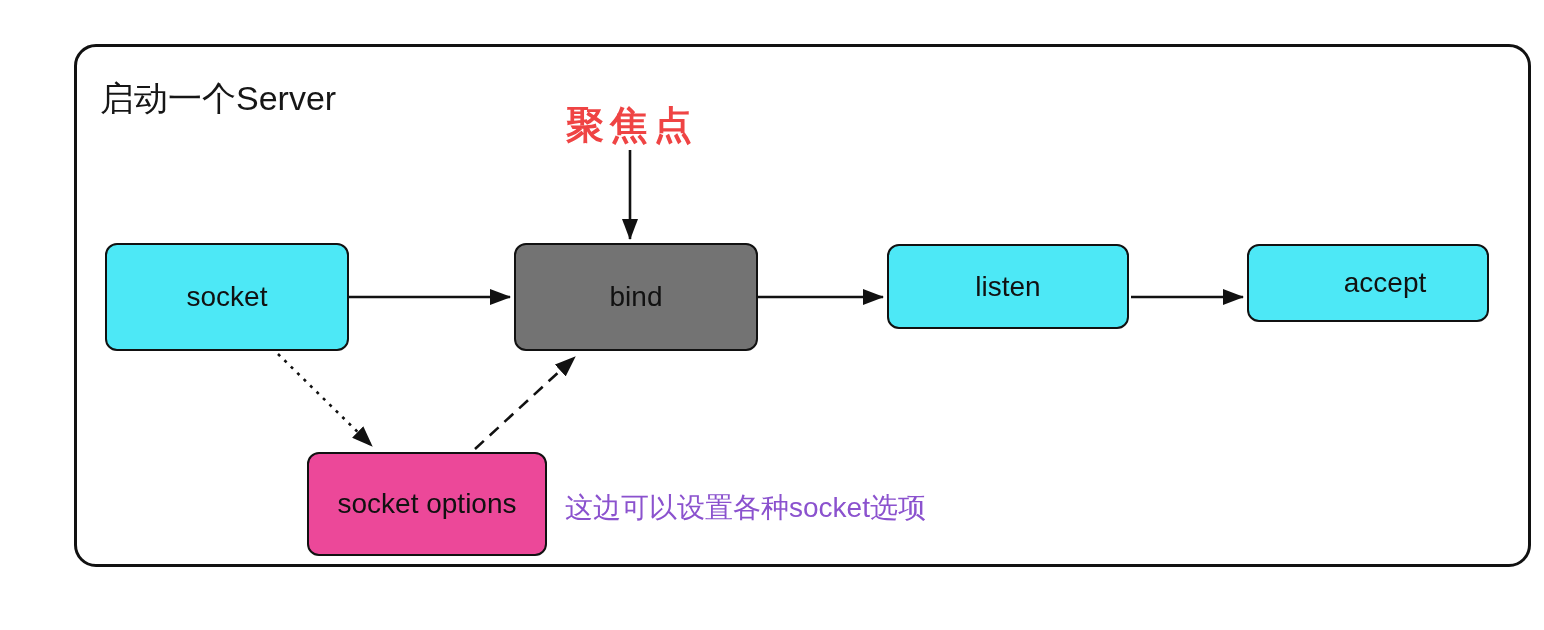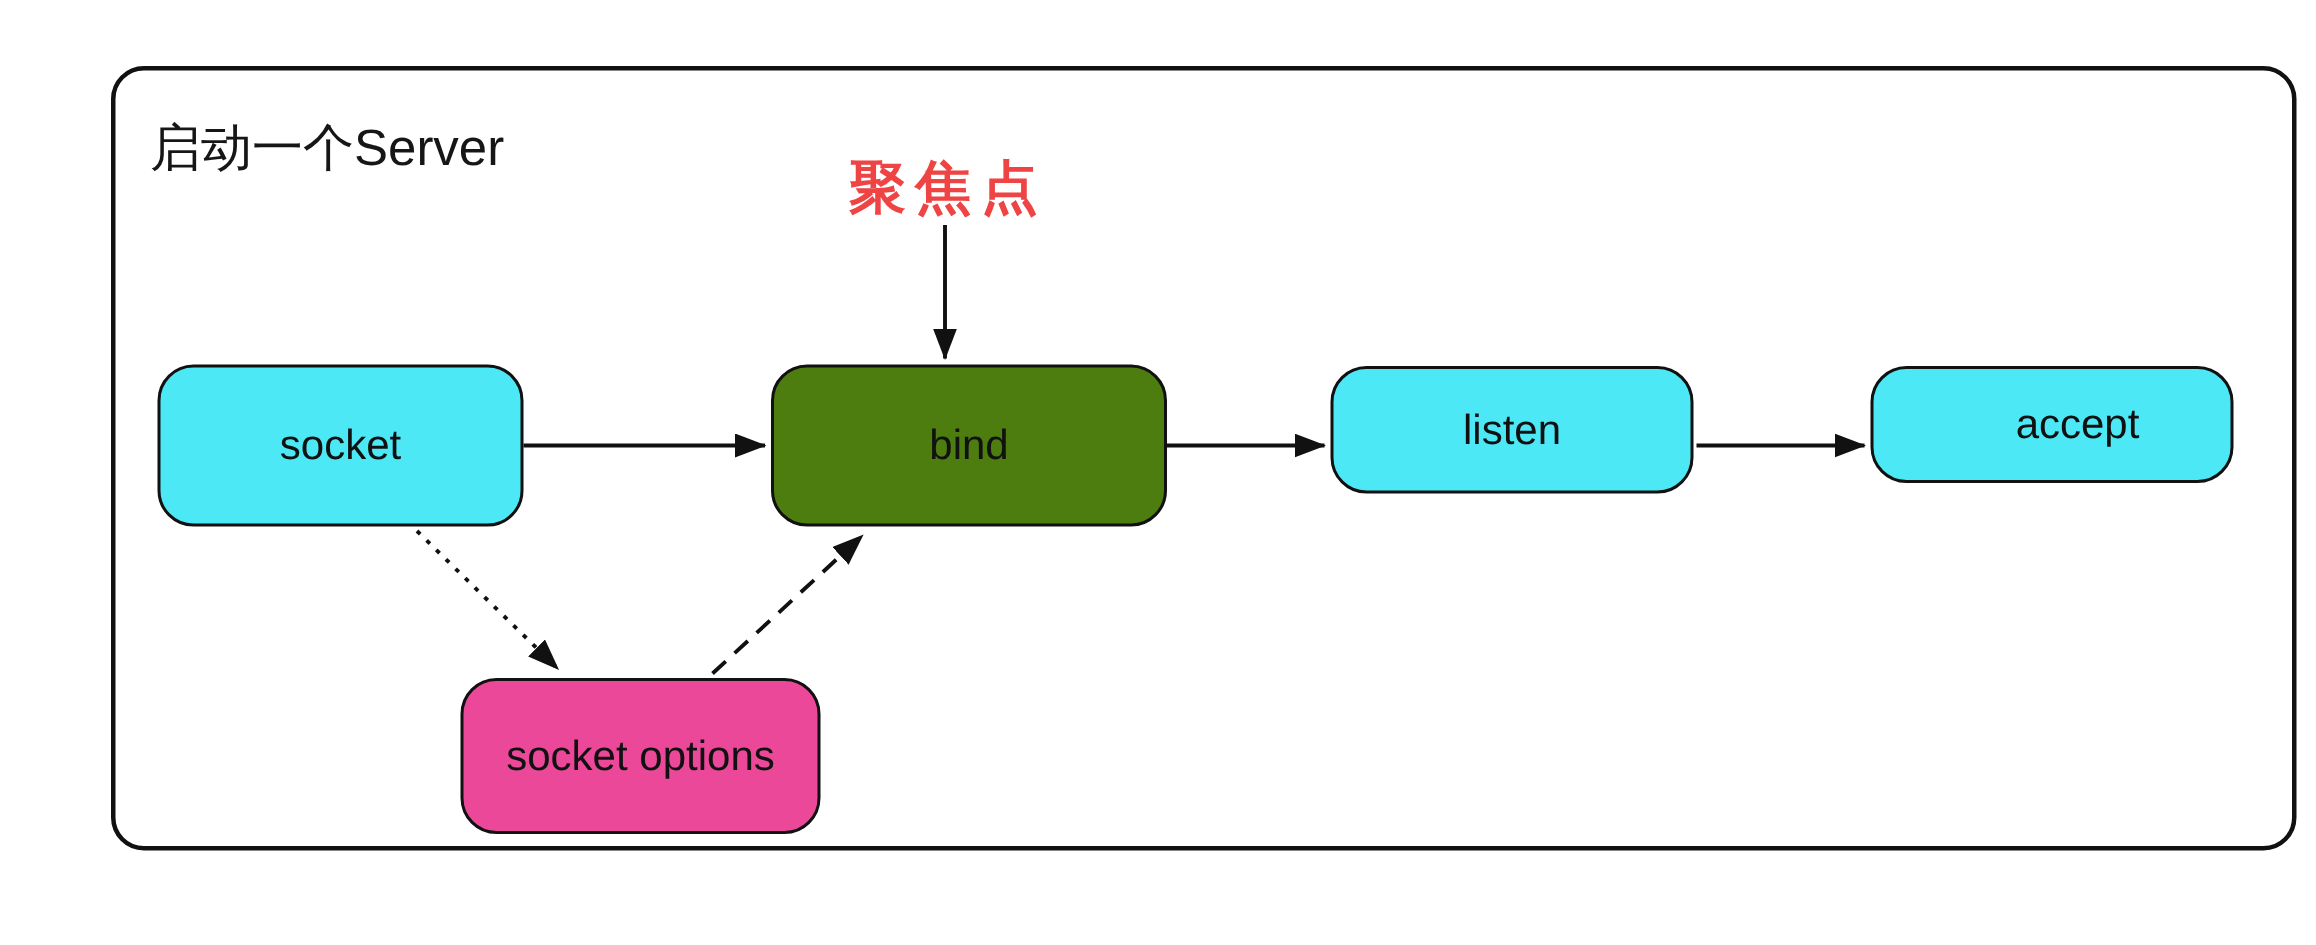--- a/index.html
+++ b/index.html
@@ -55,28 +55,28 @@
     font-weight: 400;
     color: #8B52CE;
     white-space: nowrap;
   }
   .node {
     position: absolute;
     display: flex;
     align-items: center;
     justify-content: center;
     border: 2.5px solid #111111;
-    border-radius: 24px;
+    border-radius: 12px;
     box-sizing: border-box;
     font-size: 28px;
     color: #111111;
     white-space: nowrap;
   }
   .node-socket  { left: 73px;   top: 243px; width: 244px; height: 108px; background: #4DE8F6; }
-  .node-bind    { left: 482px;  top: 243px; width: 264px; height: 108px; background: #4d7c0f; }
+  .node-bind    { left: 482px;  top: 243px; width: 244px; height: 108px; background: #737373; }
   .node-listen  { left: 855px;  top: 244px; width: 242px; height: 85px; background: #4DE8F6; }
   .node-accept  { left: 1215px; top: 244px; width: 242px; height: 78px; background: #4DE8F6; padding-left: 34px; }
   .node-socket-options { left: 275px; top: 452px; width: 240px; height: 104px; background: #ec4899; }
   .edge-layer {
     position: absolute;
     left: 0;
     top: 0;
     width: 1544px;
     height: 630px;
     pointer-events: none;
@@ -114,14 +114,15 @@
   <div class="node node-socket">socket</div>
 
   <div class="node node-bind">bind</div>
 
   <div class="node node-listen">listen</div>
 
   <div class="node node-accept">accept</div>
 
   <div class="node node-socket-options">socket options</div>
 
+  <div class="options-note">这边可以设置各种socket选项</div>
 
 </div>
 
 </body></html>

